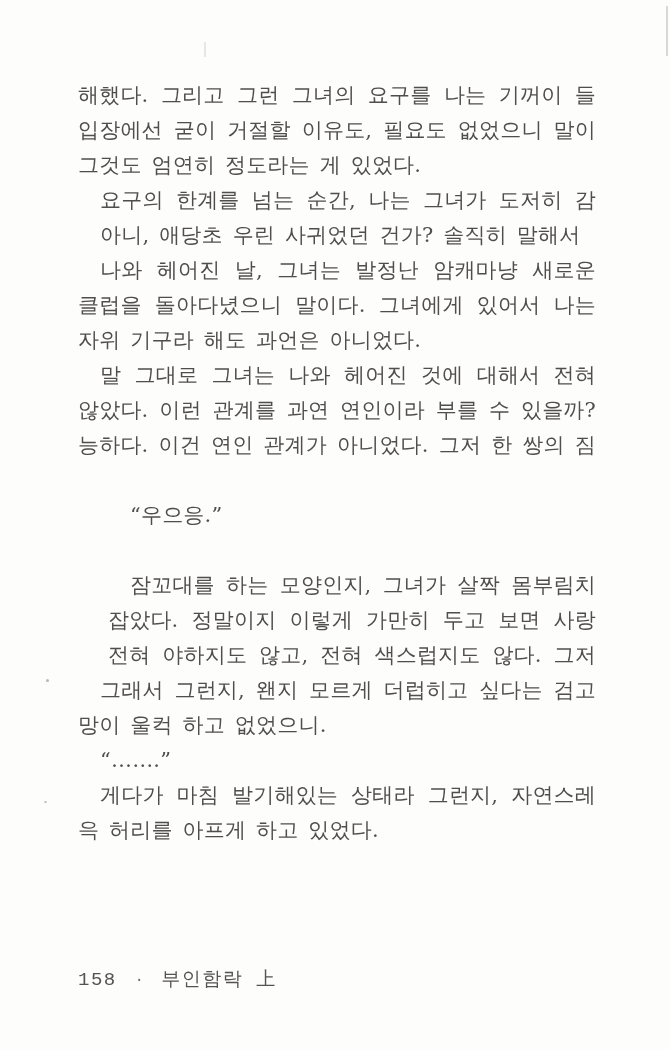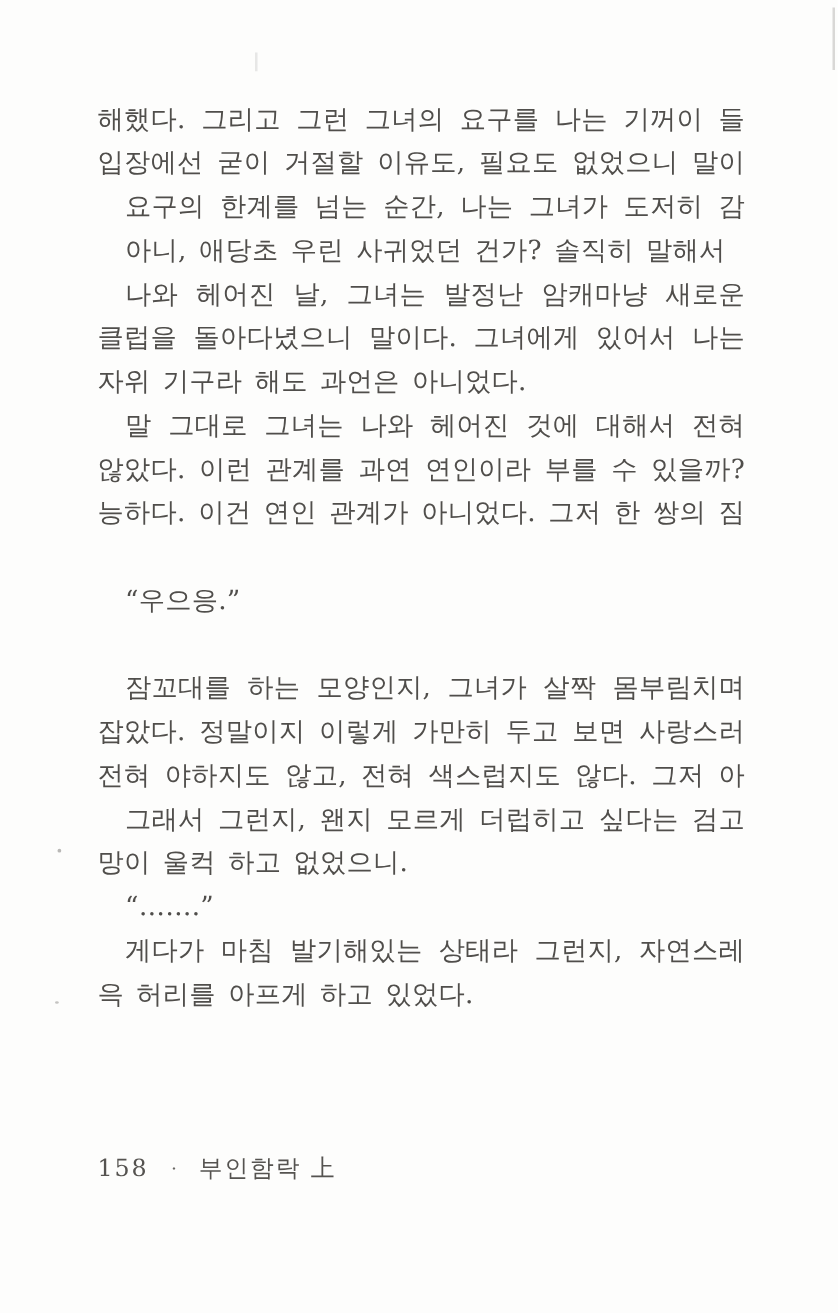--- a/index.html
+++ b/index.html
@@ -16,39 +16,40 @@
     left: 78px;
     top: 78px;
     width: 518px;
     font-size: 21px;
     line-height: 35px;
     color: #504e4b;
     letter-spacing: 0.2px;
     word-spacing: 3px;
   }
   .para { margin: 0; }
-  .para.gap-before { margin-top: 35px; }
+  .para.gap-before { margin-top: 35px; margin-left: 30px; }
   .line {
     height: 35px;
     text-align: justify;
     text-align-last: justify;
     overflow: hidden;
   }
   .line.last-line {
     text-align: left;
     text-align-last: left;
   }
   .line.first-indent { padding-left: 22px; }
   .footer {
     position: absolute;
     left: 78px;
-    top: 922px;
+    top: 966px;
     font-size: 19px;
     color: #555350;
     letter-spacing: 1.5px;
+    font-family: Liberation Mono, monospace;
   }
   .footer .sep {
     display: inline-block;
     margin: 0 16px 0 18px;
     font-size: 15px;
     vertical-align: 1px;
     color: #6a6865;
   }
   
   .artifact { position: absolute; background: #d6d5d3; }
@@ -64,20 +65,21 @@
 
   <span class="artifact dash-top"></span>
   <span class="artifact edge-line"></span>
   <span class="artifact speck-1"></span>
   <span class="artifact speck-2"></span>
 
   <div class="text-block" id="body-text">
       <div class="para">
         <div class="line">해했다. 그리고 그런 그녀의 요구를 나는 기꺼이 들어주었다. 내</div>
         <div class="line">입장에선 굳이 거절할 이유도, 필요도 없었으니 말이다. 하지만</div>
+        <div class="line last-line">그것도 엄연히 정도라는 게 있었다.</div>
       </div>
       <div class="para">
         <div class="line first-indent">요구의 한계를 넘는 순간, 나는 그녀가 도저히 감당이 되지 않</div>
       </div>
       <div class="para">
         <div class="line last-line first-indent">아니, 애당초 우린 사귀었던 건가? 솔직히 말해서 헷갈린다.</div>
       </div>
       <div class="para">
         <div class="line first-indent">나와 헤어진 날, 그녀는 발정난 암캐마냥 새로운 남자를 찾아</div>
         <div class="line">클럽을 돌아다녔으니 말이다. 그녀에게 있어서 나는 섹스를 위한</div>

